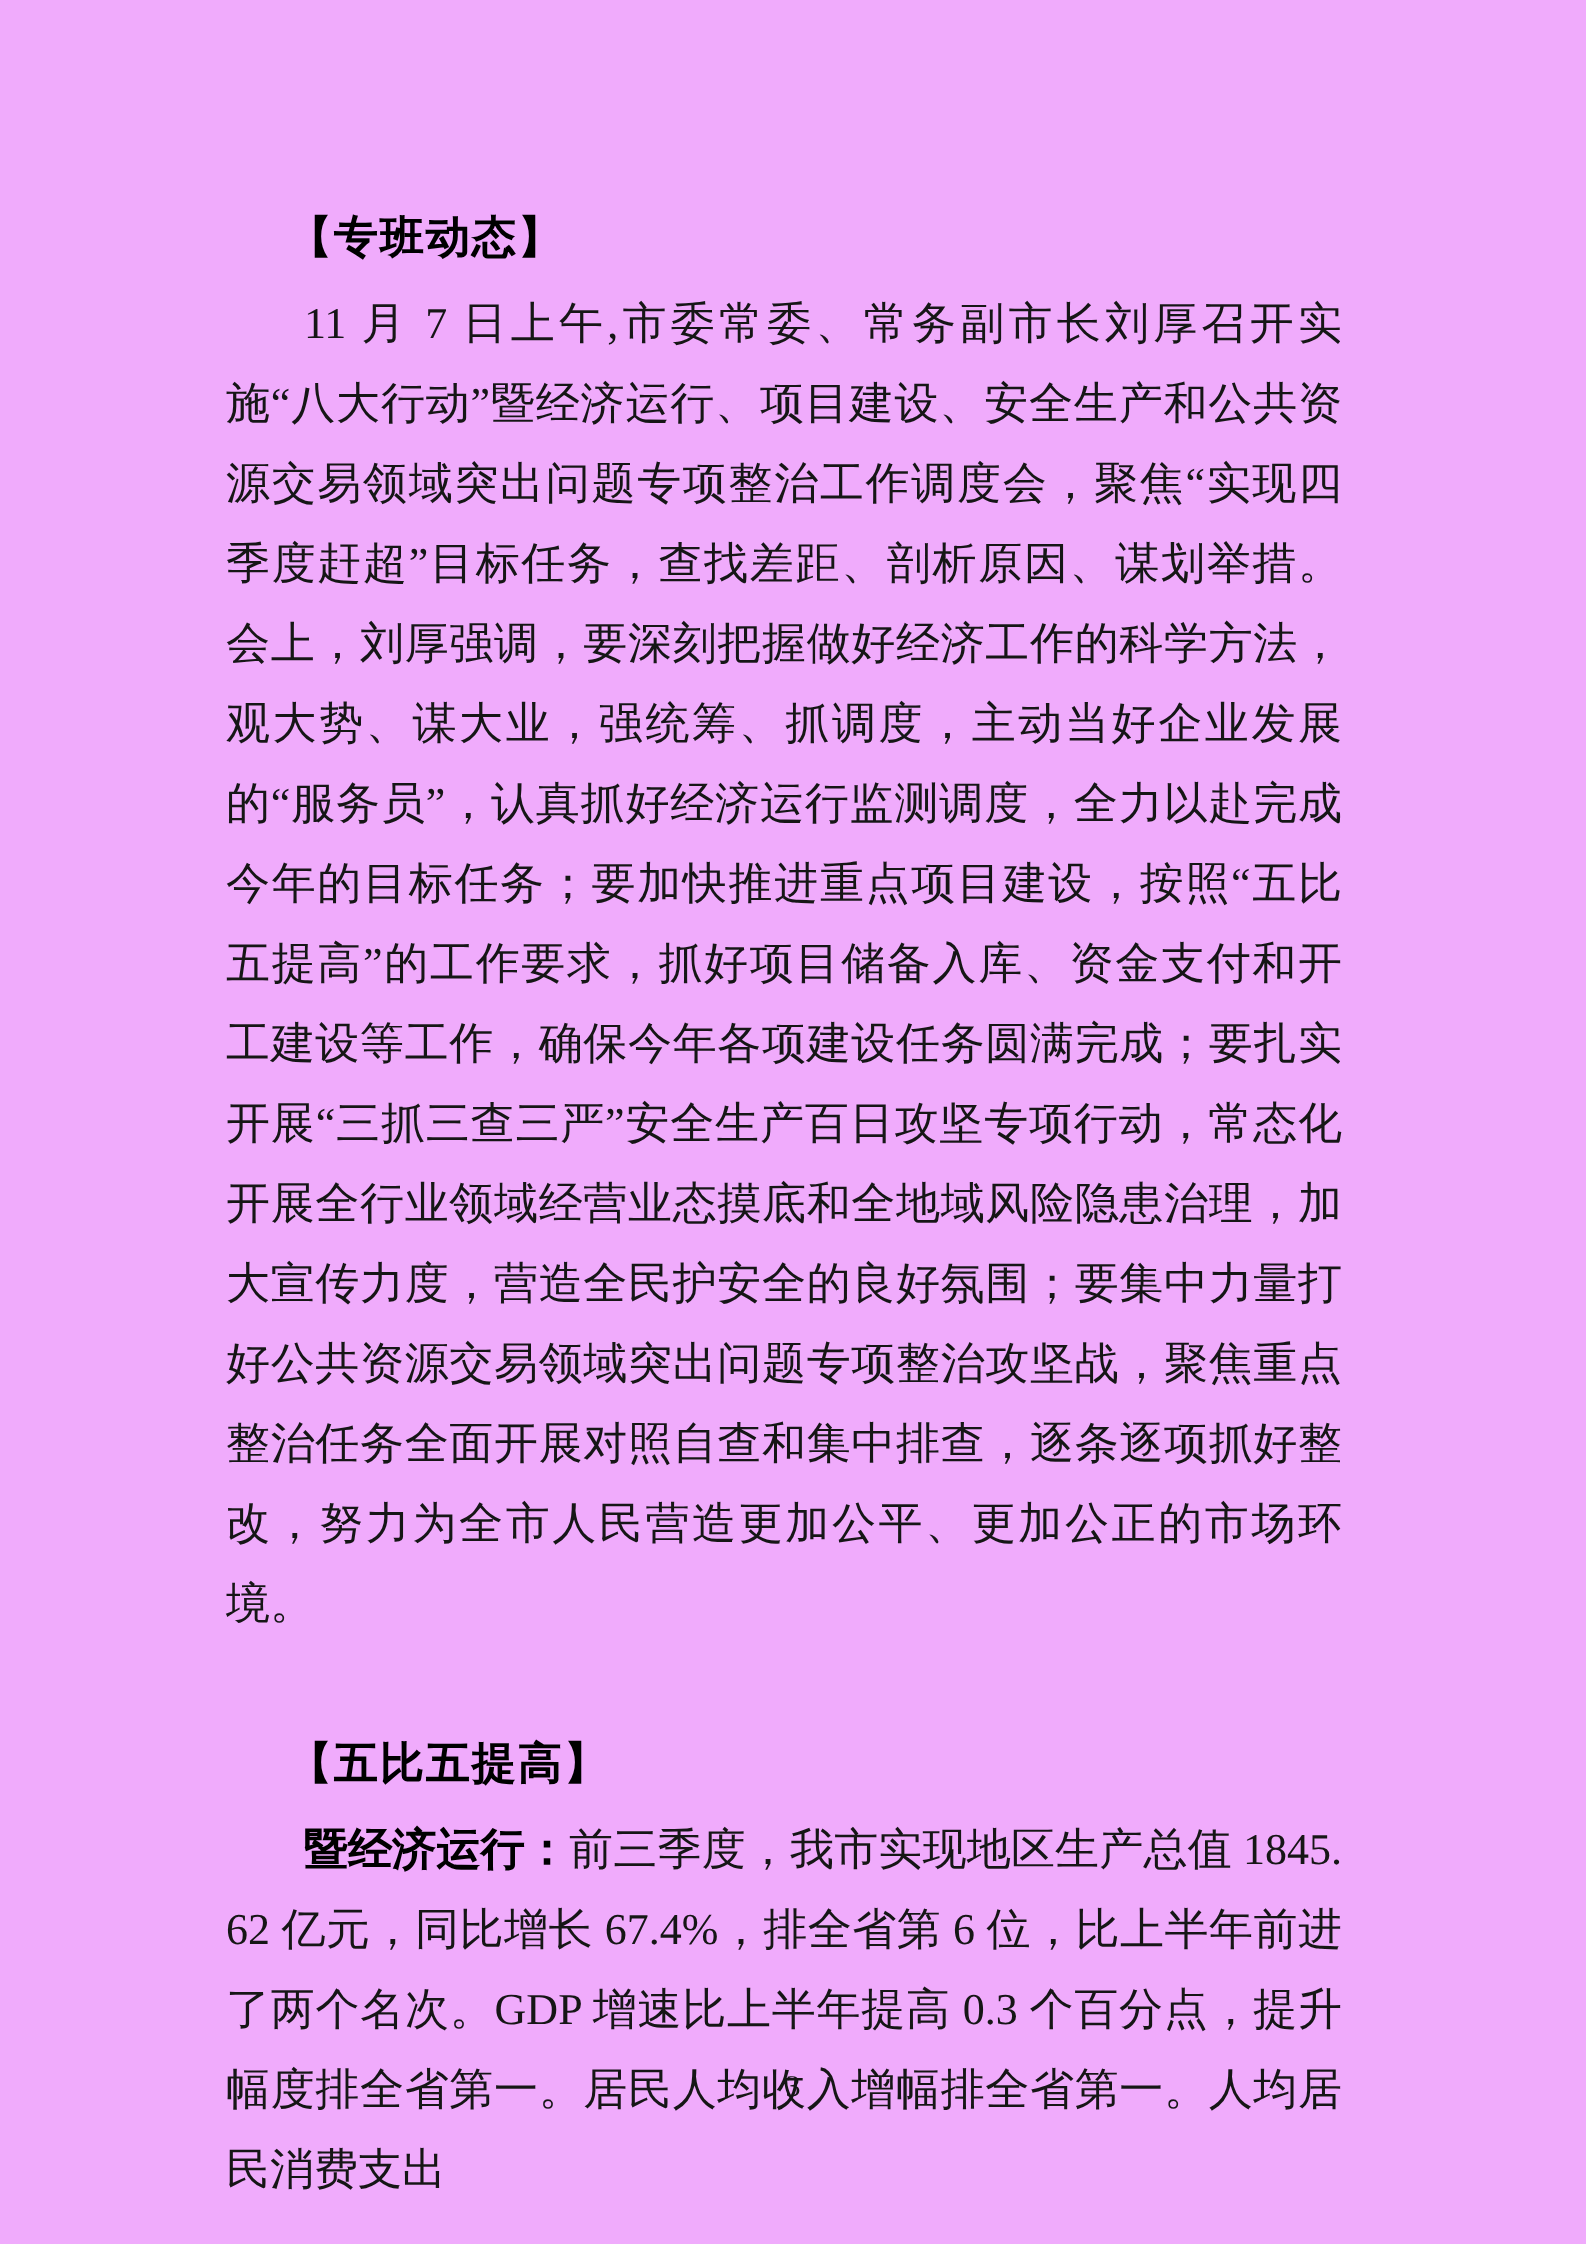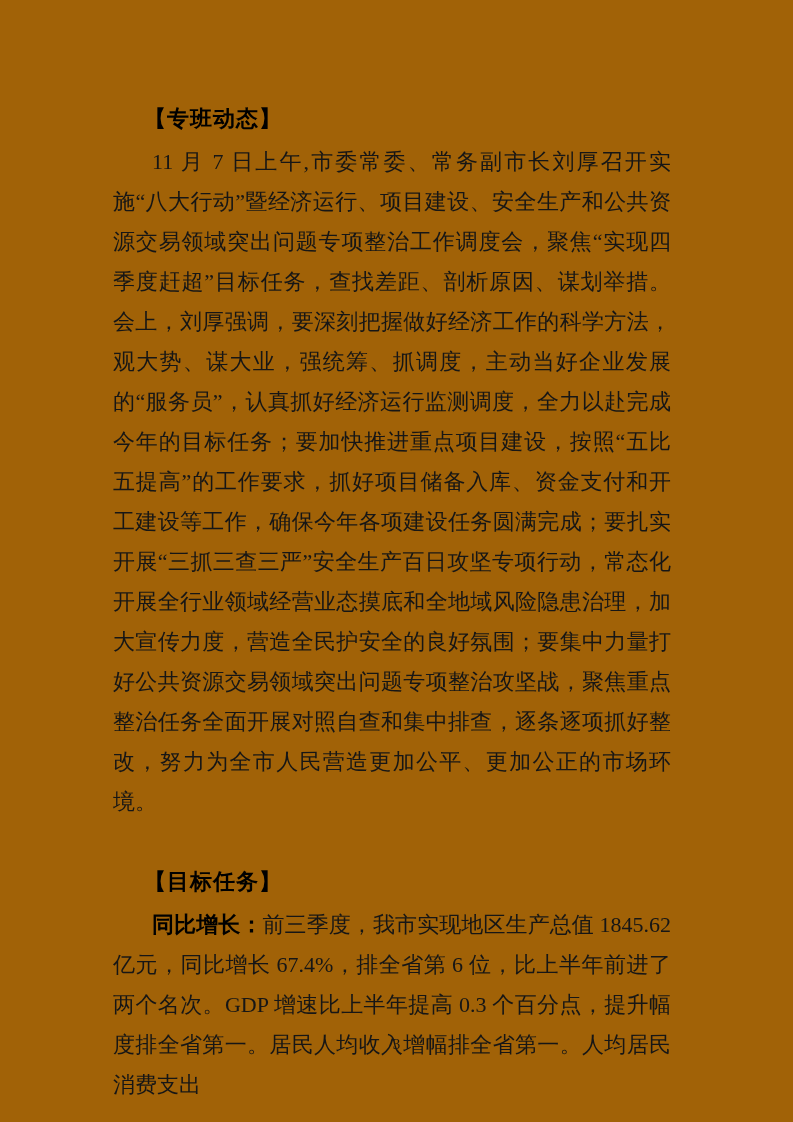--- a/index.html
+++ b/index.html
@@ -4,21 +4,21 @@
 <style>
   html, body {
     margin: 0;
     padding: 0;
     background: #ffffff;
   }
   .page {
     position: relative;
     width: 793px;
     height: 1122px;
-    background: #a16207;
+    background: #f0abfc;
     overflow: hidden;
     box-sizing: border-box;
     color: #161616;
   }
   .content {
     padding: 104px 110px 0 113px;
   }
   .section-heading {
     font-family: "Liberation Sans", "DejaVu Sans", sans-serif;
     font-weight: 700;
@@ -60,20 +60,20 @@
 </head>
 <body>
 
 <div class="page">
   <div class="content">
 
     <div class="section-heading">【专班动态】</div>
 
     <p class="body-para">11 月 7 日上午,市委常委、常务副市长刘厚召开实施“八大行动”暨经济运行、项目建设、安全生产和公共资源交易领域突出问题专项整治工作调度会，聚焦“实现四季度赶超”目标任务，查找差距、剖析原因、谋划举措。会上，刘厚强调，要深刻把握做好经济工作的科学方法，观大势、谋大业，强统筹、抓调度，主动当好企业发展的“服务员”，认真抓好经济运行监测调度，全力以赴完成今年的目标任务；要加快推进重点项目建设，按照“五比五提高”的工作要求，抓好项目储备入库、资金支付和开工建设等工作，确保今年各项建设任务圆满完成；要扎实开展“三抓三查三严”安全生产百日攻坚专项行动，常态化开展全行业领域经营业态摸底和全地域风险隐患治理，加大宣传力度，营造全民护安全的良好氛围；要集中力量打好公共资源交易领域突出问题专项整治攻坚战，聚焦重点整治任务全面开展对照自查和集中排查，逐条逐项抓好整改，努力为全市人民营造更加公平、更加公正的市场环境。</p>
 
-    <div class="section-heading second">【目标任务】</div>
+    <div class="section-heading second">【五比五提高】</div>
 
-    <p class="body-para"><span class="dept-label">同比增长：</span><span>前三季度，我市实现地区生产总值 1845.62 亿元，同比增长 67.4%，排全省第 6 位，比上半年前进了两个名次。GDP 增速比上半年提高 0.3 个百分点，提升幅度排全省第一。居民人均收入增幅排全省第一。人均居民消费支出</span></p>
+    <p class="body-para"><span class="dept-label">暨经济运行：</span><span>前三季度，我市实现地区生产总值 1845.62 亿元，同比增长 67.4%，排全省第 6 位，比上半年前进了两个名次。GDP 增速比上半年提高 0.3 个百分点，提升幅度排全省第一。居民人均收入增幅排全省第一。人均居民消费支出</span></p>
 
   </div>
 
   <div class="page-number">3</div>
 </div>
 
 </body></html>

